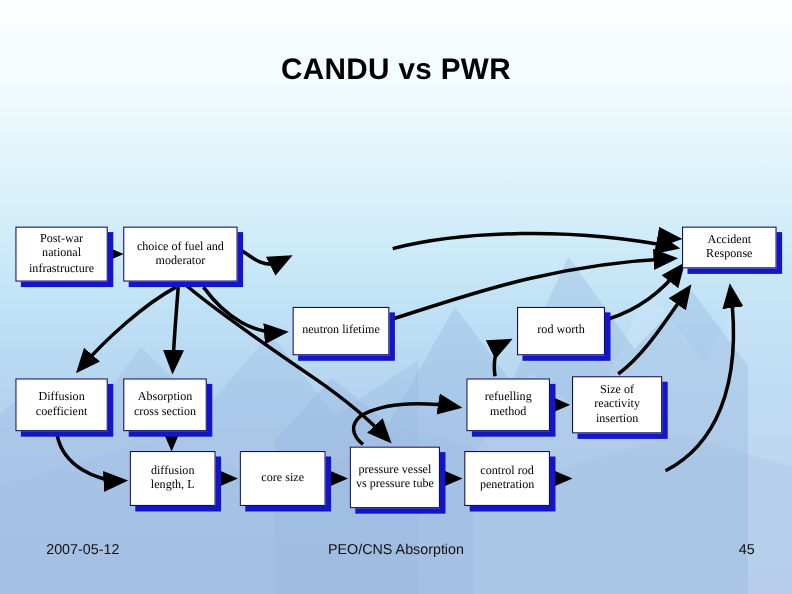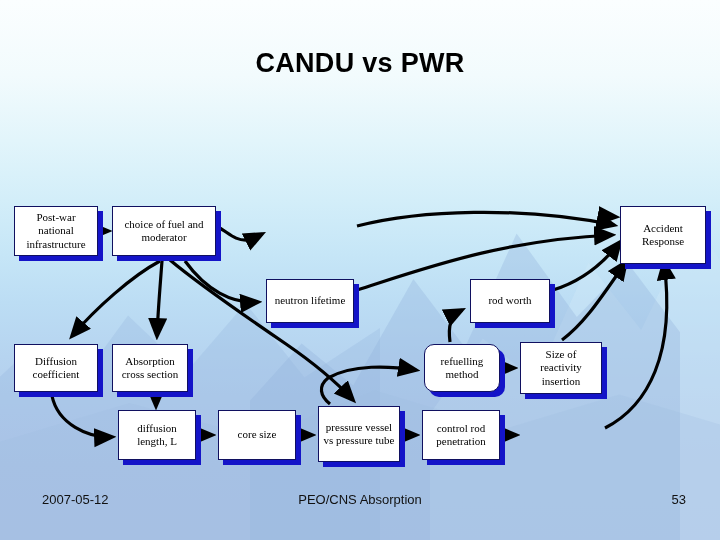--- a/index.html
+++ b/index.html
@@ -112,36 +112,36 @@
         <path d="M503,421 L516,421"></path>
         <path d="M605,414 C648,392 676,340 664,248"></path>
       </g>
     </svg>
   <div class="node" style="left: 14px; top: 192px; width: 84px; height: 50px;">
         <span>Post-war national infrastructure</span>
       </div>
       <div class="node" style="left: 112px; top: 192px; width: 104px; height: 50px;">
         <span>choice of fuel and moderator</span>
       </div>
-      <div class="node" style="left: 620px; top: 192px; width: 86px; height: 58px;">
+      <div class="node" style="left: 620px; top: 192px; width: 86px; height: 38px;">
         <span>Accident Response</span>
       </div>
       <div class="node" style="left: 266px; top: 265px; width: 88px; height: 44px;">
         <span>neutron lifetime</span>
       </div>
       <div class="node" style="left: 470px; top: 265px; width: 80px; height: 44px;">
         <span>rod worth</span>
       </div>
       <div class="node" style="left: 14px; top: 330px; width: 84px; height: 48px;">
         <span>Diffusion coefficient</span>
       </div>
       <div class="node" style="left: 112px; top: 330px; width: 76px; height: 48px; justify-content: center;">
         <span>Absorption cross section</span>
       </div>
-      <div class="node" style="left: 424px; top: 330px; width: 76px; height: 48px; border-radius: 10px;">
+      <div class="node" style="left: 424px; top: 330px; width: 76px; height: 48px;">
         <span>refuelling method</span>
       </div>
       <div class="node" style="left: 520px; top: 328px; width: 82px; height: 52px;">
         <span>Size of reactivity insertion</span>
       </div>
       <div class="node" style="left: 118px; top: 396px; width: 78px; height: 50px;">
         <span>diffusion length, L</span>
       </div>
       <div class="node" style="left: 218px; top: 396px; width: 78px; height: 50px; justify-content: center;">
         <span>core size</span>
@@ -150,16 +150,16 @@
         <span>control rod penetration</span>
       </div>
       <div class="node" style="left: 318px; top: 392px; width: 82px; height: 56px;">
         <span>pressure vessel vs pressure tube</span>
       </div>
     </div>
 
   <div id="footer">
     <div id="f-date">2007-05-12</div>
     <div id="f-center">PEO/CNS Absorption</div>
-    <div id="f-page">53</div>
+    <div id="f-page">45</div>
   </div>
 
 </div>
 
 </body></html>

